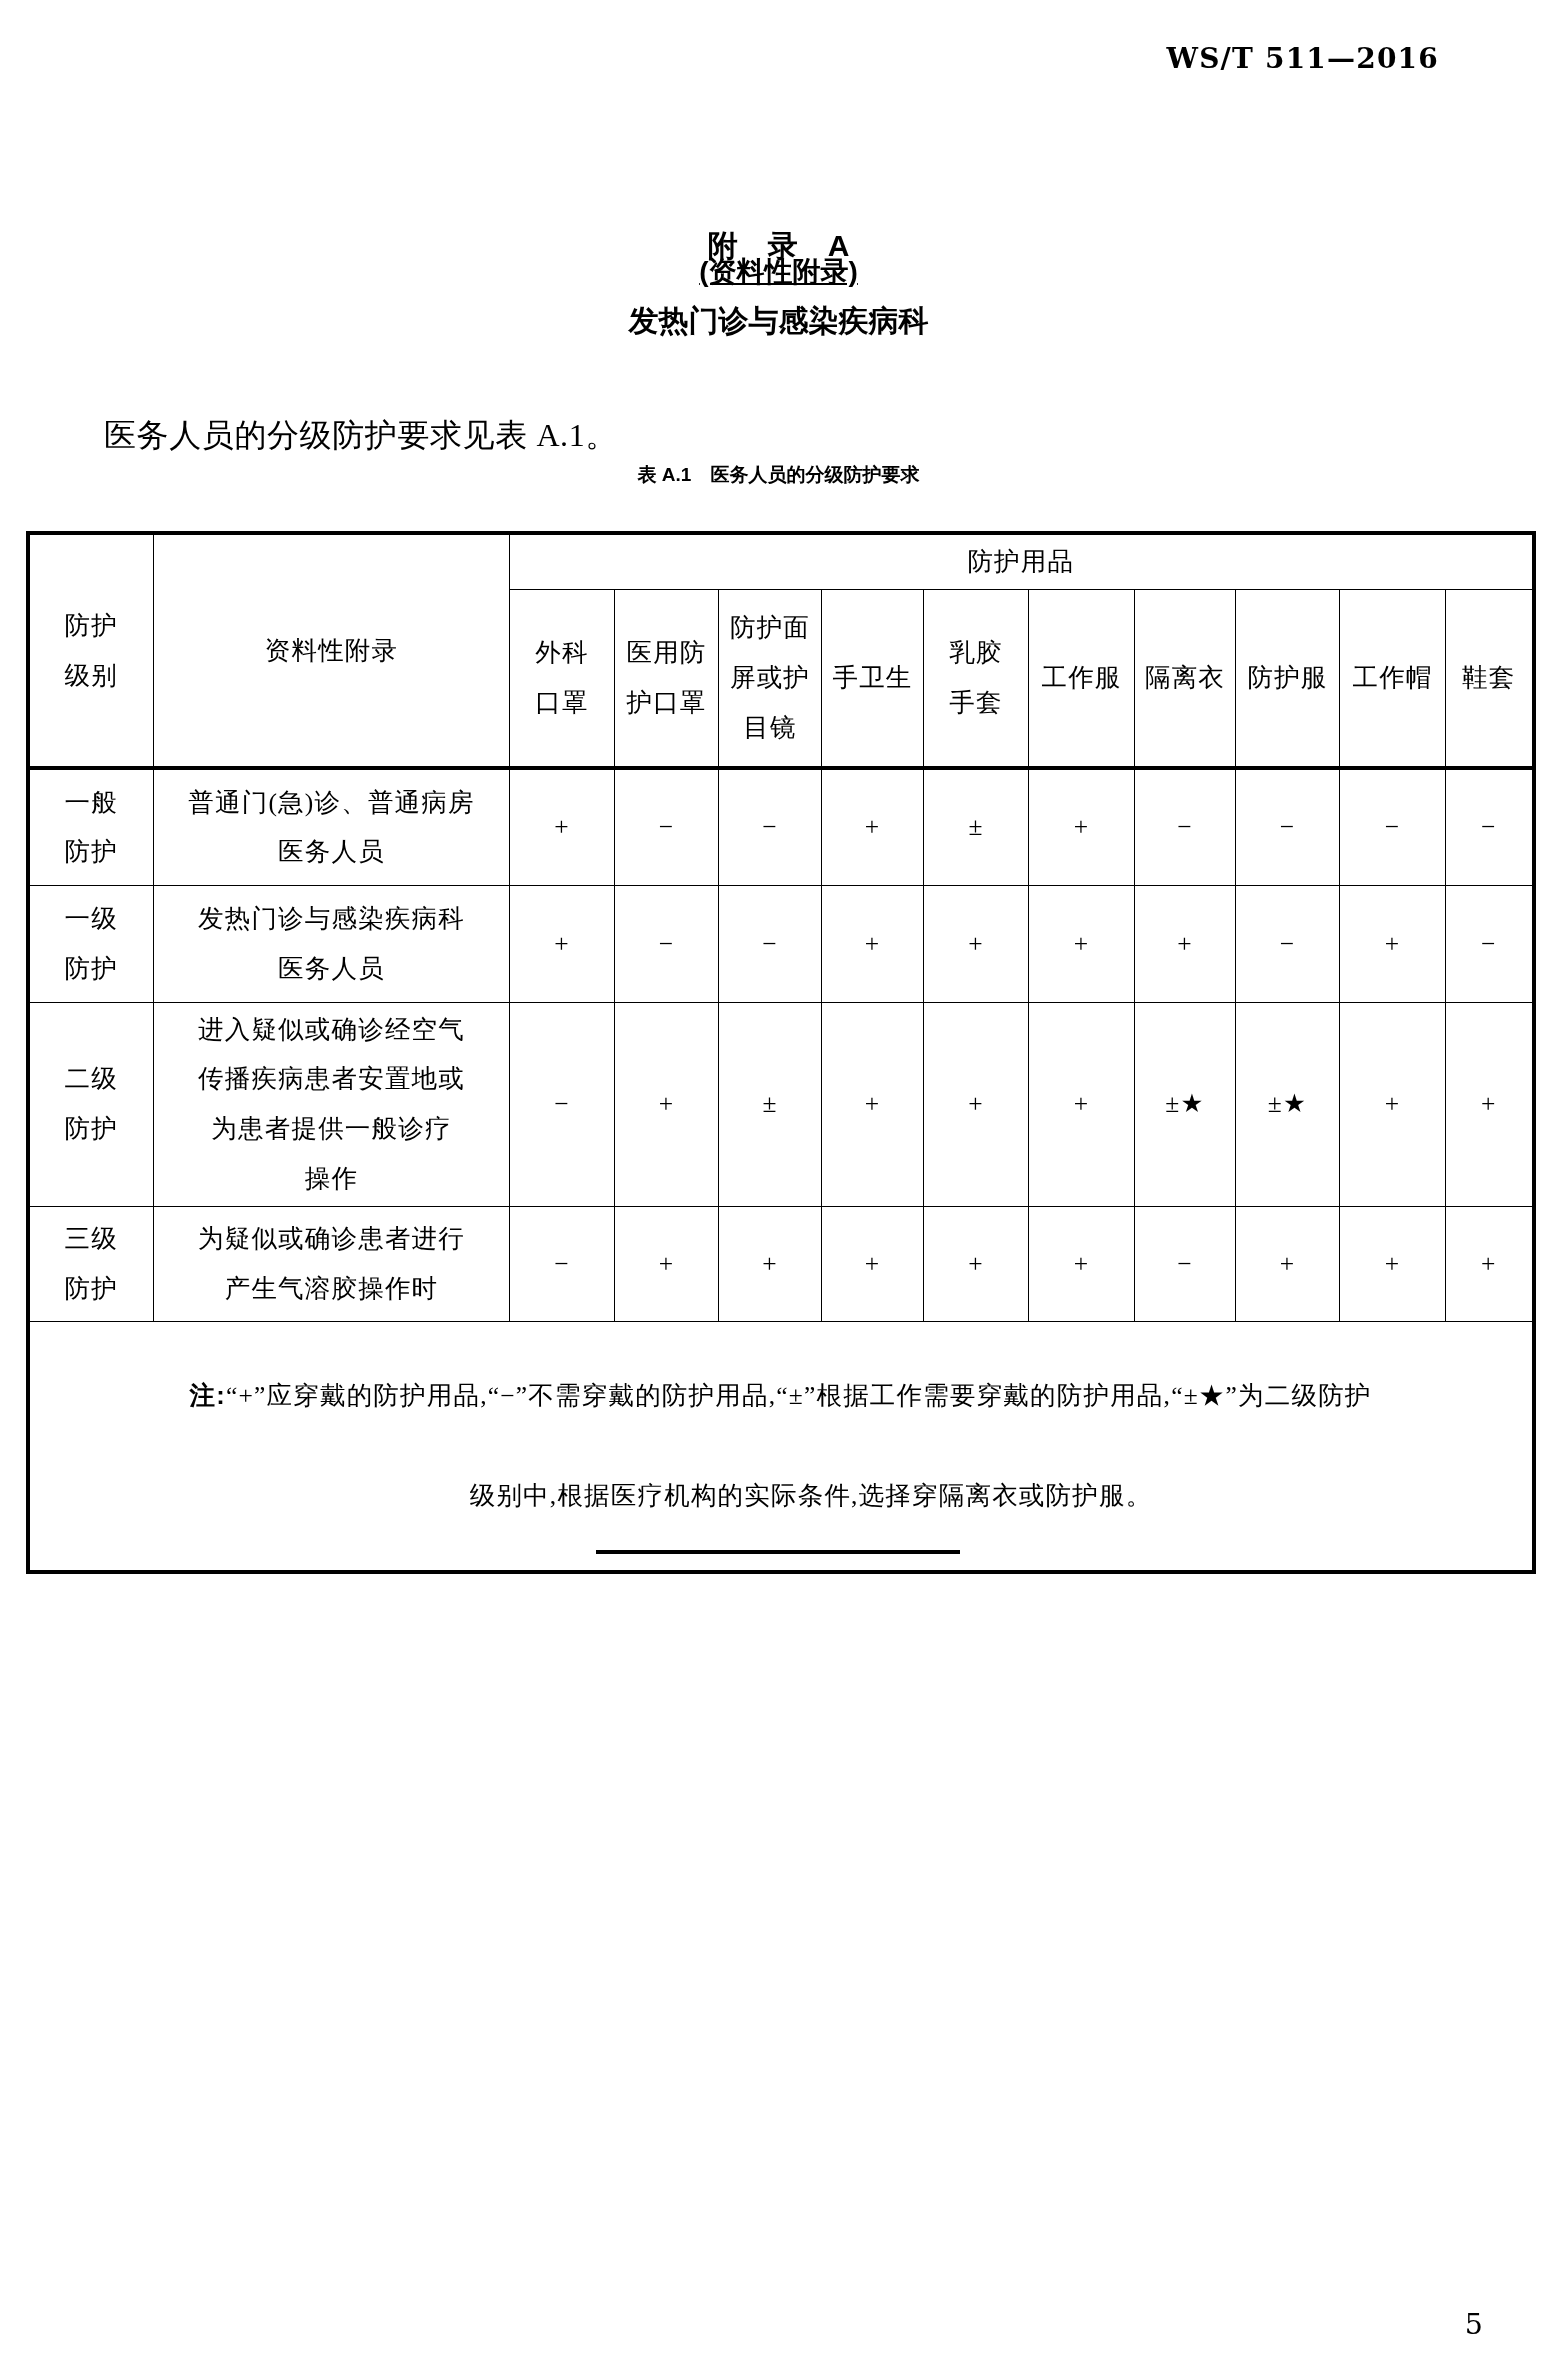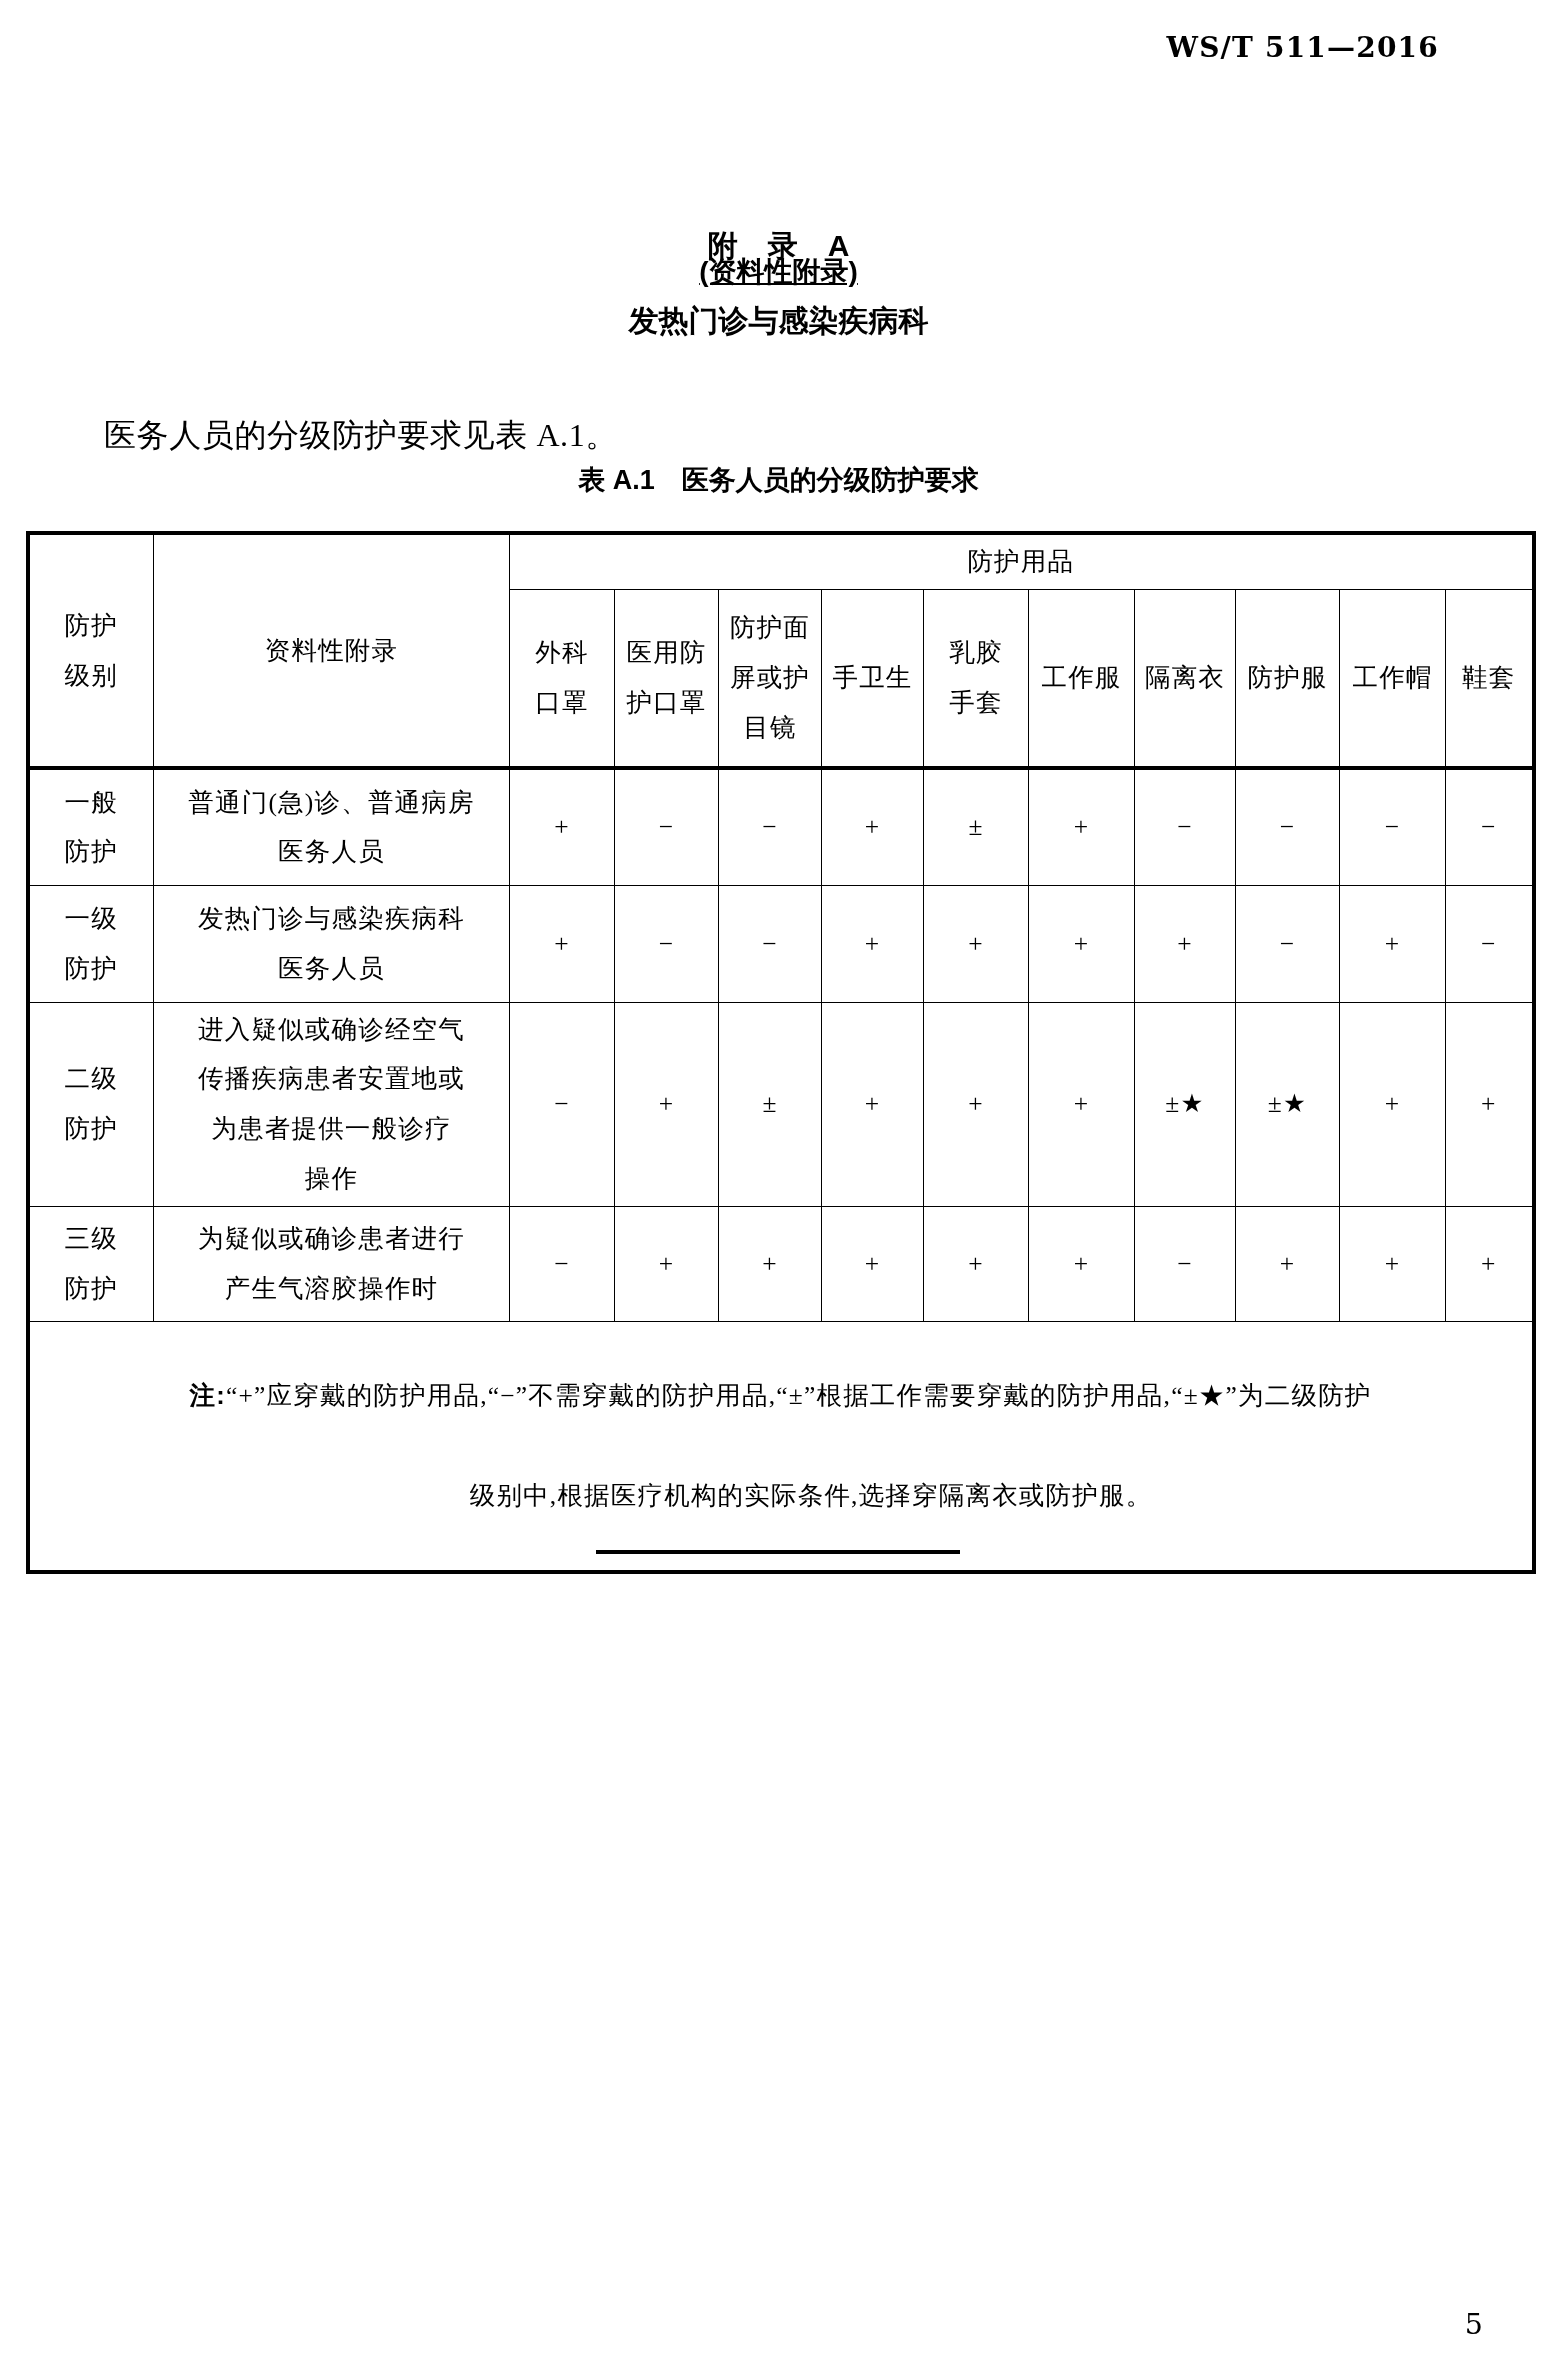--- a/index.html
+++ b/index.html
@@ -1,36 +1,36 @@
 <!DOCTYPE html>
 <html style="font-size:9.7px"><head>
 <meta charset="utf-8">
 <style>
   html,body{margin:0;padding:0;}
   body{
     width:1557px;height:2377px;position:relative;background:#ffffff;
     font-family:"Liberation Serif", serif;color:#000;
   }
   .std-code{
-    position:absolute;top:31px;right:118px;
+    position:absolute;top:42px;right:118px;
     font-family:"DejaVu Serif", serif;font-weight:bold;
     font-size:28px;letter-spacing:1.2px;
   }
   .title-line{position:absolute;left:0;right:0;text-align:center;
     font-family:"Liberation Sans", sans-serif;font-weight:bold;}
   .t1{top:203px;font-size:30px;margin-top:23px;}
   .t2{top:253px;font-size:28px;text-decoration:underline;}
   .t3{top:301px;font-size:30px;}
   .intro{
     position:absolute;top:378px;left:40px;right:40px;
     font-size:32px;text-indent:2em;letter-spacing:0.6px;margin-top:36px;
   }
   .caption{
     position:absolute;top:462px;left:0;right:0;text-align:center;
-    font-family:"Liberation Sans", sans-serif;font-weight:bold;font-size:27px;
+    font-family:"Liberation Sans", sans-serif;font-weight:bold;font-size:19px;
   }
   table.protect{
     position:absolute;top:531px;left:25.5px;width:1506px;
     border-collapse:collapse;table-layout:fixed;
     border:4.9px solid #000;
   }
   table.protect td, table.protect th{
     border:1.8px solid #000;
     font-weight:normal;
     font-size:25.5px;line-height:1.95;

